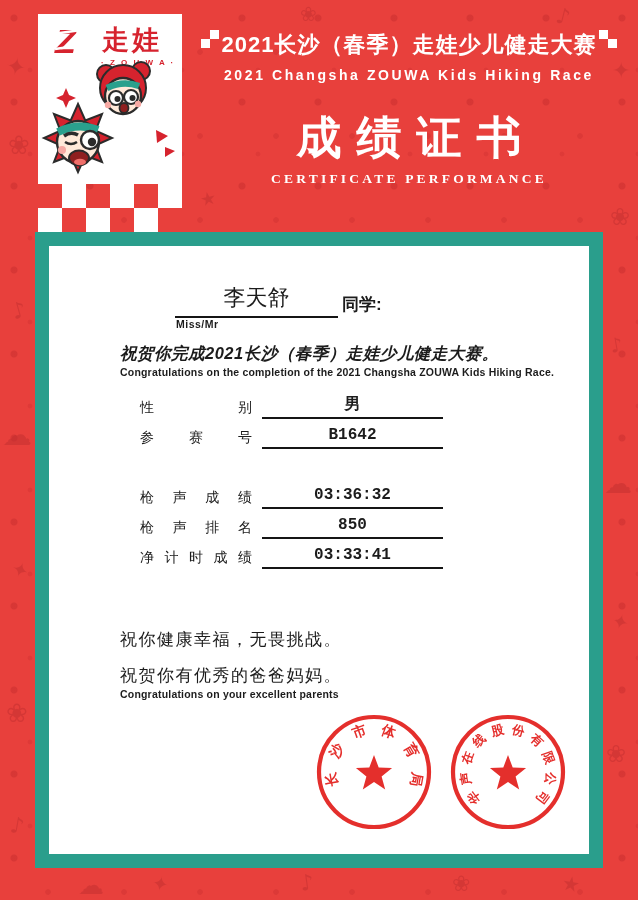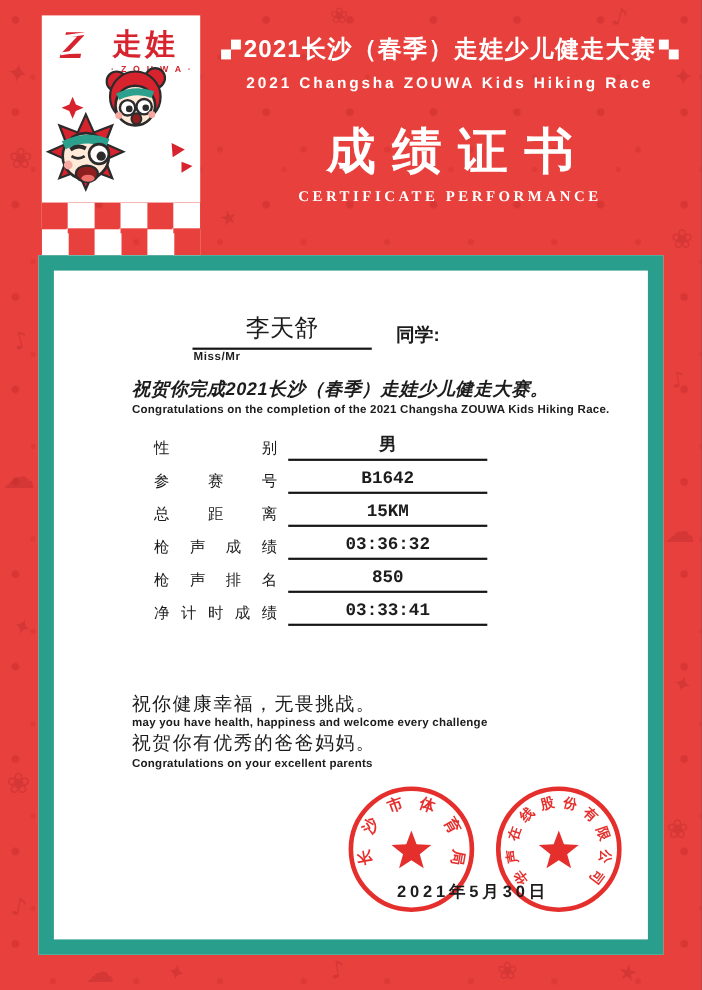--- a/index.html
+++ b/index.html
@@ -18,39 +18,39 @@
   
   .logo-box{position:absolute;left:38px;top:14px;width:144px;height:170px;background:#fff;z-index:3;}
   .z-mark{position:absolute;left:13px;top:10px;width:46px;height:34px;}
   .logo-cn{position:absolute;left:64px;top:8px;font-size:27px;font-weight:bold;color:#d6232e;letter-spacing:3px;}
   .logo-en{position:absolute;left:63px;top:44px;font-size:8px;font-weight:bold;color:#d6232e;letter-spacing:2px;}
   .mascots{position:absolute;left:0;top:0;width:144px;height:170px;}
   .checker{position:absolute;left:38px;top:184px;width:144px;height:48px;z-index:4;
     background-image:repeating-conic-gradient(#fff 0% 25%, transparent 0% 50%);
     background-size:48px 48px;}
   .header-titles{position:absolute;left:185px;top:24px;width:448px;text-align:center;color:#fff;z-index:3;}
-  .title-row{display:flex;align-items:center;justify-content:center;gap:3px;margin-top:6px;}
+  .title-row{display:flex;align-items:flex-start;justify-content:center;gap:3px;margin-top:6px;}
   .title-cn{font-size:22px;font-weight:bold;letter-spacing:1px;white-space:nowrap;}
   .pix{width:9px;height:9px;background:#fff;display:inline-block;}
   .pix-l{box-shadow:-9px 9px 0 0 #fff;margin-bottom:9px;}
   .pix-r{box-shadow:9px 9px 0 0 #fff;margin-bottom:9px;}
   .title-en{margin-top:7px;font-size:14px;font-weight:bold;letter-spacing:2.6px;}
   .cert-cn{margin-top:25px;font-size:45px;font-weight:bold;letter-spacing:15px;margin-right:-15px;}
   .cert-en{margin-top:3px;font-size:13.5px;font-weight:bold;letter-spacing:3.2px;font-family:Liberation Serif, serif;}
 
   
   .frame{position:absolute;left:35px;top:232px;width:568px;height:636px;background:#fff;
          border:14px solid #2a9e8c;box-sizing:border-box;z-index:2;}
 
   
   .content{position:absolute;inset:0;z-index:5;padding-left:12px;}
   .name-line{position:absolute;left:175px;top:283px;width:163px;text-align:center;
              font-family:"Liberation Serif","DejaVu Serif",serif;font-size:22px;
              border-bottom:2px solid #151515;padding-bottom:3px;}
-  .tongxue{position:absolute;left:360px;top:293px;font-size:17px;font-weight:bold;}
+  .tongxue{position:absolute;left:342px;top:293px;font-size:17px;font-weight:bold;}
   .missmr{position:absolute;left:176px;top:318px;font-size:10.5px;font-weight:bold;letter-spacing:.5px;}
   .congrats-cn{position:absolute;left:120px;top:343px;font-size:16.5px;font-weight:bold;letter-spacing:.5px;font-style:italic;}
   .congrats-en{position:absolute;left:120px;top:366px;font-size:10.5px;font-weight:bold;letter-spacing:.2px;}
 
   .field-row{position:absolute;left:140px;height:24px;white-space:nowrap;}
   .f-label{display:inline-block;width:112px;font-size:14px;font-weight:normal;line-height:24px;
            text-align:justify;text-align-last:justify;vertical-align:bottom;}
   .f-value{display:inline-block;width:181px;margin-left:10px;text-align:center;line-height:24px;
            font-family:"Liberation Mono","DejaVu Sans Mono",monospace;font-size:16px;font-weight:bold;
            border-bottom:2px solid #151515;vertical-align:bottom;}
@@ -163,35 +163,31 @@
 
     <div class="congrats-cn">祝贺你完成2021长沙（春季）走娃少儿健走大赛。</div>
     <div class="congrats-en">Congratulations on the completion of the 2021 Changsha ZOUWA Kids Hiking Race.</div>
 
     <div class="field-row" style="top:393px">
       <span class="f-label">性别</span><span class="f-value">男</span>
     </div>
     <div class="field-row" style="top:423px">
       <span class="f-label">参赛号</span><span class="f-value">B1642</span>
     </div>
-    <div class="field-row" style="top:453px">
-      <span class="f-label">总距离</span><span class="f-value">15KM</span>
-    </div>
     <div class="field-row" style="top:483px">
       <span class="f-label">枪声成绩</span><span class="f-value">03:36:32</span>
     </div>
     <div class="field-row" style="top:513px">
       <span class="f-label">枪声排名</span><span class="f-value">850</span>
     </div>
     <div class="field-row" style="top:543px">
       <span class="f-label">净计时成绩</span><span class="f-value">03:33:41</span>
     </div>
 
     <div class="wish-cn" style="top:628px">祝你健康幸福，无畏挑战。</div>
-    <div class="wish-en" style="top:651px">may you have health, happiness and welcome every challenge</div>
     <div class="wish-cn" style="top:664px">祝贺你有优秀的爸爸妈妈。</div>
     <div class="wish-en" style="top:688px">Congratulations on your excellent parents</div>
 
     <svg class="stamp stamp-left" viewBox="0 0 120 120">
       <circle cx="60" cy="60" r="55" fill="none" stroke="currentColor" stroke-width="4.2"></circle>
       <polygon fill="currentColor" points="60,43 64.7,55.5 78.1,56.1 67.6,64.5 71.2,77.4 60,70 48.8,77.4 52.4,64.5 41.9,56.1 55.3,55.5"></polygon>
       <g>
           <text transform="translate(18.6 67.3) rotate(-100.0)" text-anchor="middle" dominant-baseline="middle" font-size="14" font-weight="bold" fill="currentColor">长</text>
           <text transform="translate(23.6 39.0) rotate(-60.0)" text-anchor="middle" dominant-baseline="middle" font-size="14" font-weight="bold" fill="currentColor">沙</text>
           <text transform="translate(45.6 20.5) rotate(-20.0)" text-anchor="middle" dominant-baseline="middle" font-size="14" font-weight="bold" fill="currentColor">市</text>
@@ -210,16 +206,15 @@
           <text transform="translate(31.7 29.0) rotate(-42.3)" text-anchor="middle" dominant-baseline="middle" font-size="12.5" font-weight="bold" fill="currentColor">线</text>
           <text transform="translate(49.8 19.3) rotate(-14.1)" text-anchor="middle" dominant-baseline="middle" font-size="12.5" font-weight="bold" fill="currentColor">股</text>
           <text transform="translate(70.2 19.3) rotate(14.1)" text-anchor="middle" dominant-baseline="middle" font-size="12.5" font-weight="bold" fill="currentColor">份</text>
           <text transform="translate(88.3 29.0) rotate(42.3)" text-anchor="middle" dominant-baseline="middle" font-size="12.5" font-weight="bold" fill="currentColor">有</text>
           <text transform="translate(99.6 46.0) rotate(70.6)" text-anchor="middle" dominant-baseline="middle" font-size="12.5" font-weight="bold" fill="currentColor">限</text>
           <text transform="translate(101.5 66.4) rotate(98.8)" text-anchor="middle" dominant-baseline="middle" font-size="12.5" font-weight="bold" fill="currentColor">公</text>
           <text transform="translate(93.5 85.3) rotate(127.0)" text-anchor="middle" dominant-baseline="middle" font-size="12.5" font-weight="bold" fill="currentColor">司</text>
         </g>
     </svg>
 
-    <div class="date">2021年5月30日</div>
   </div>
 
 </div>
 
 </body></html>

